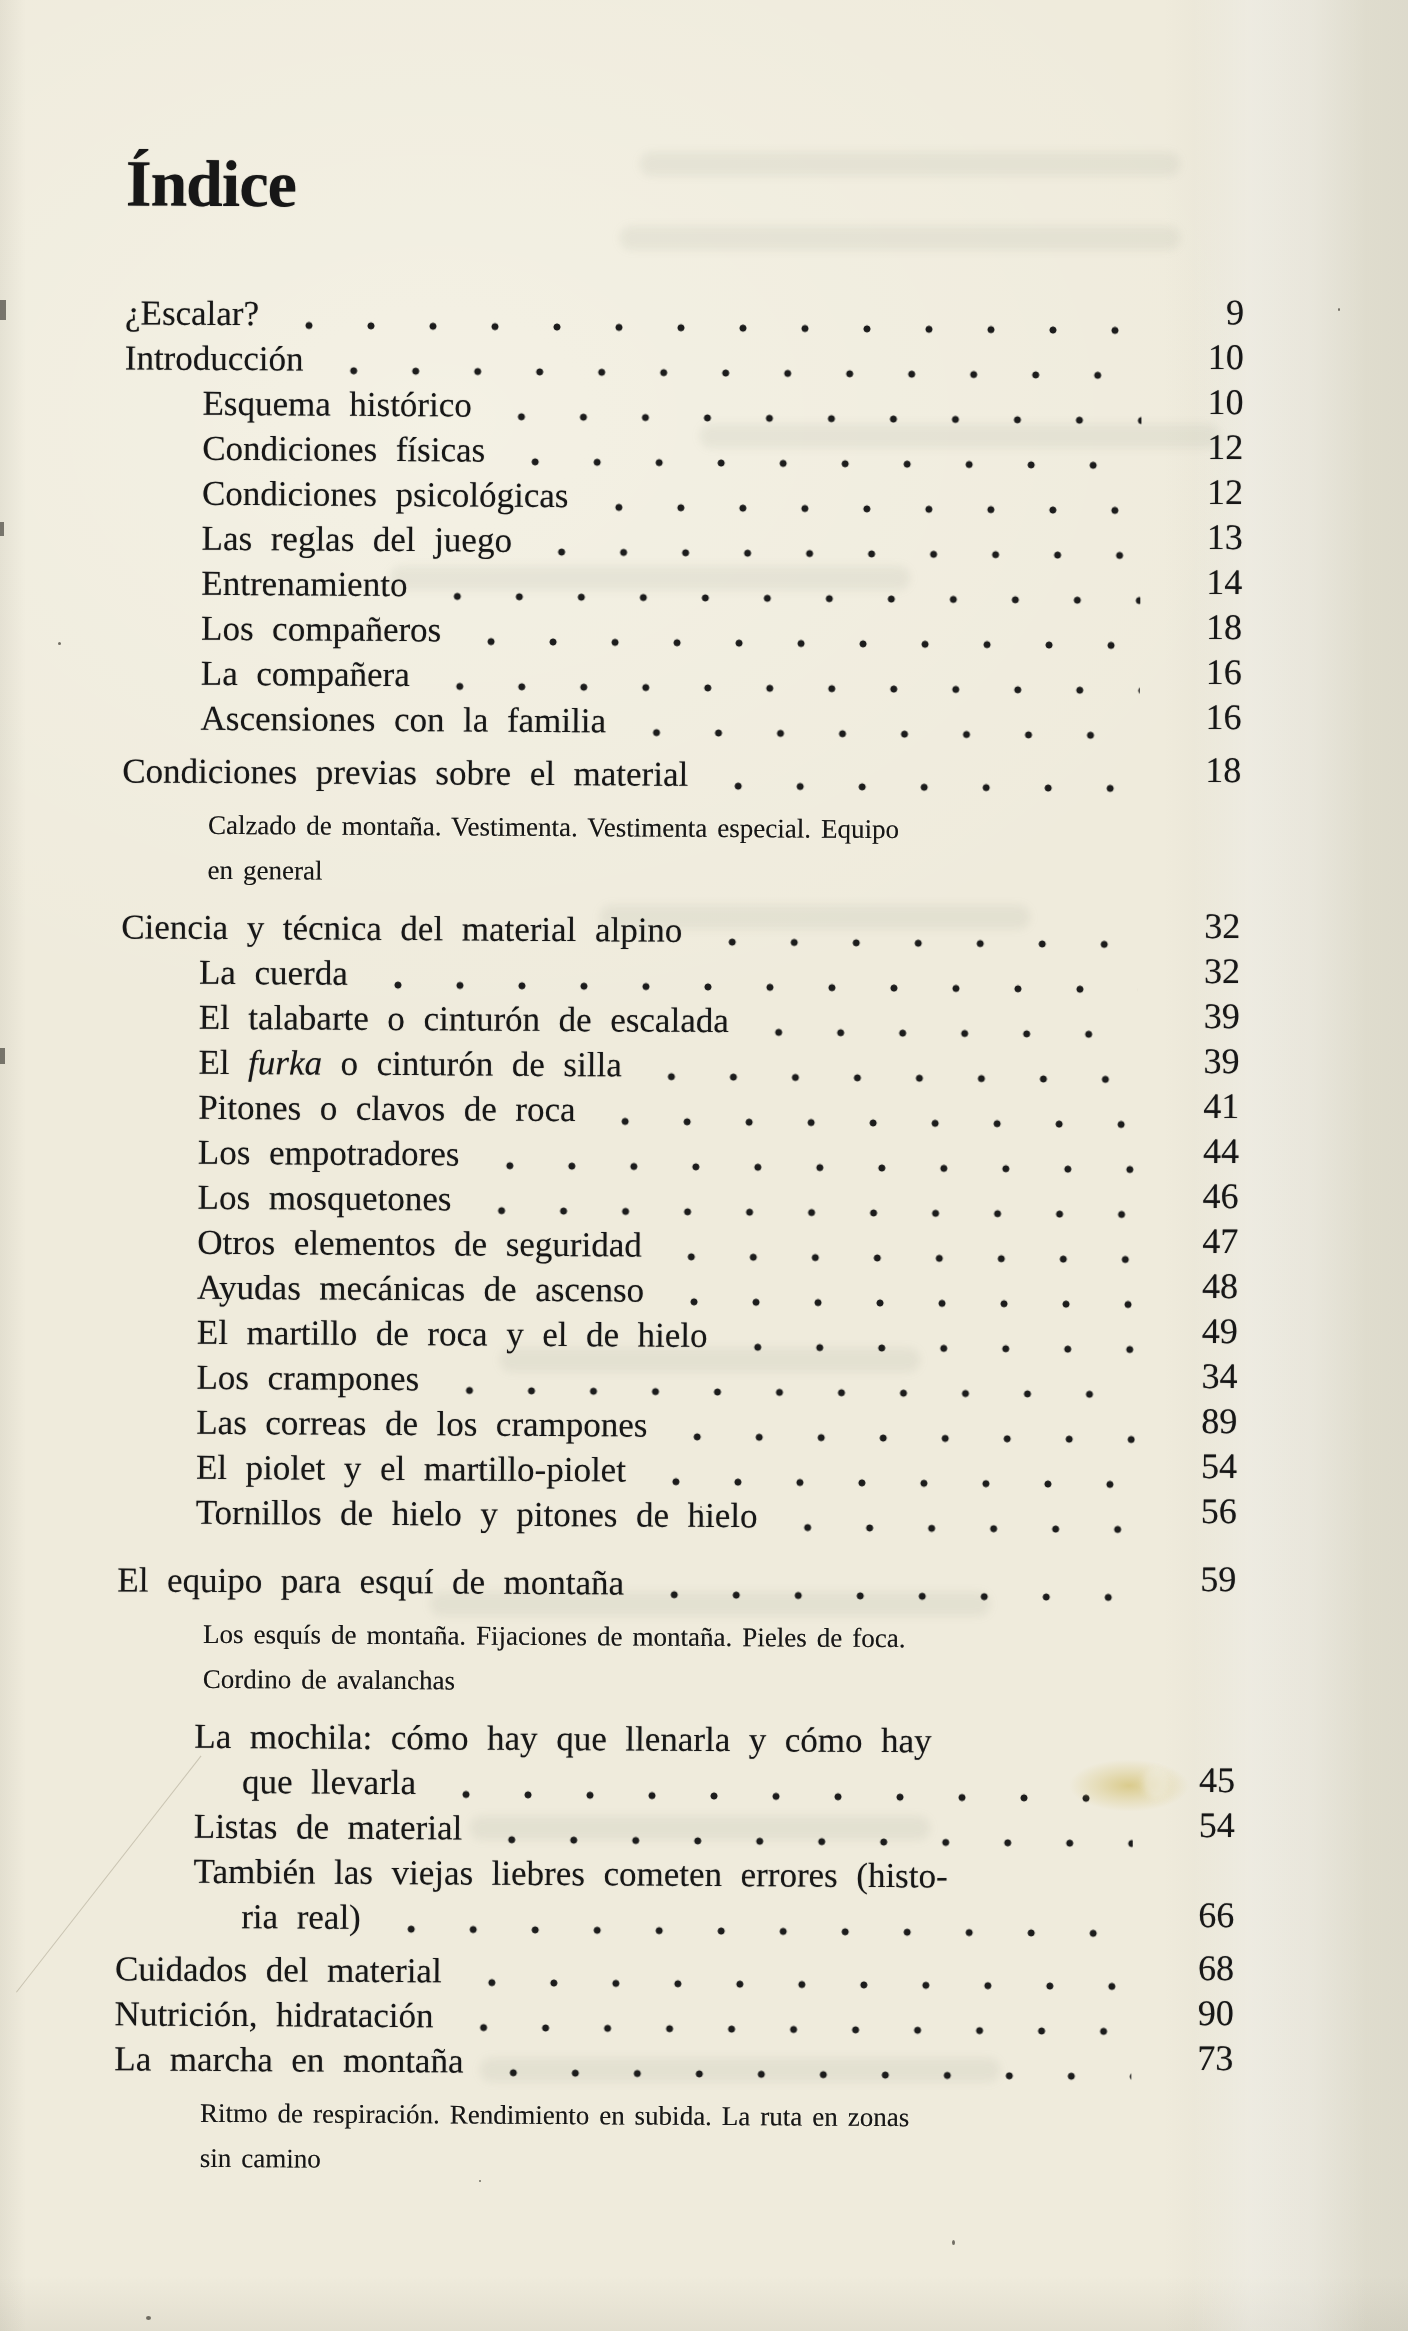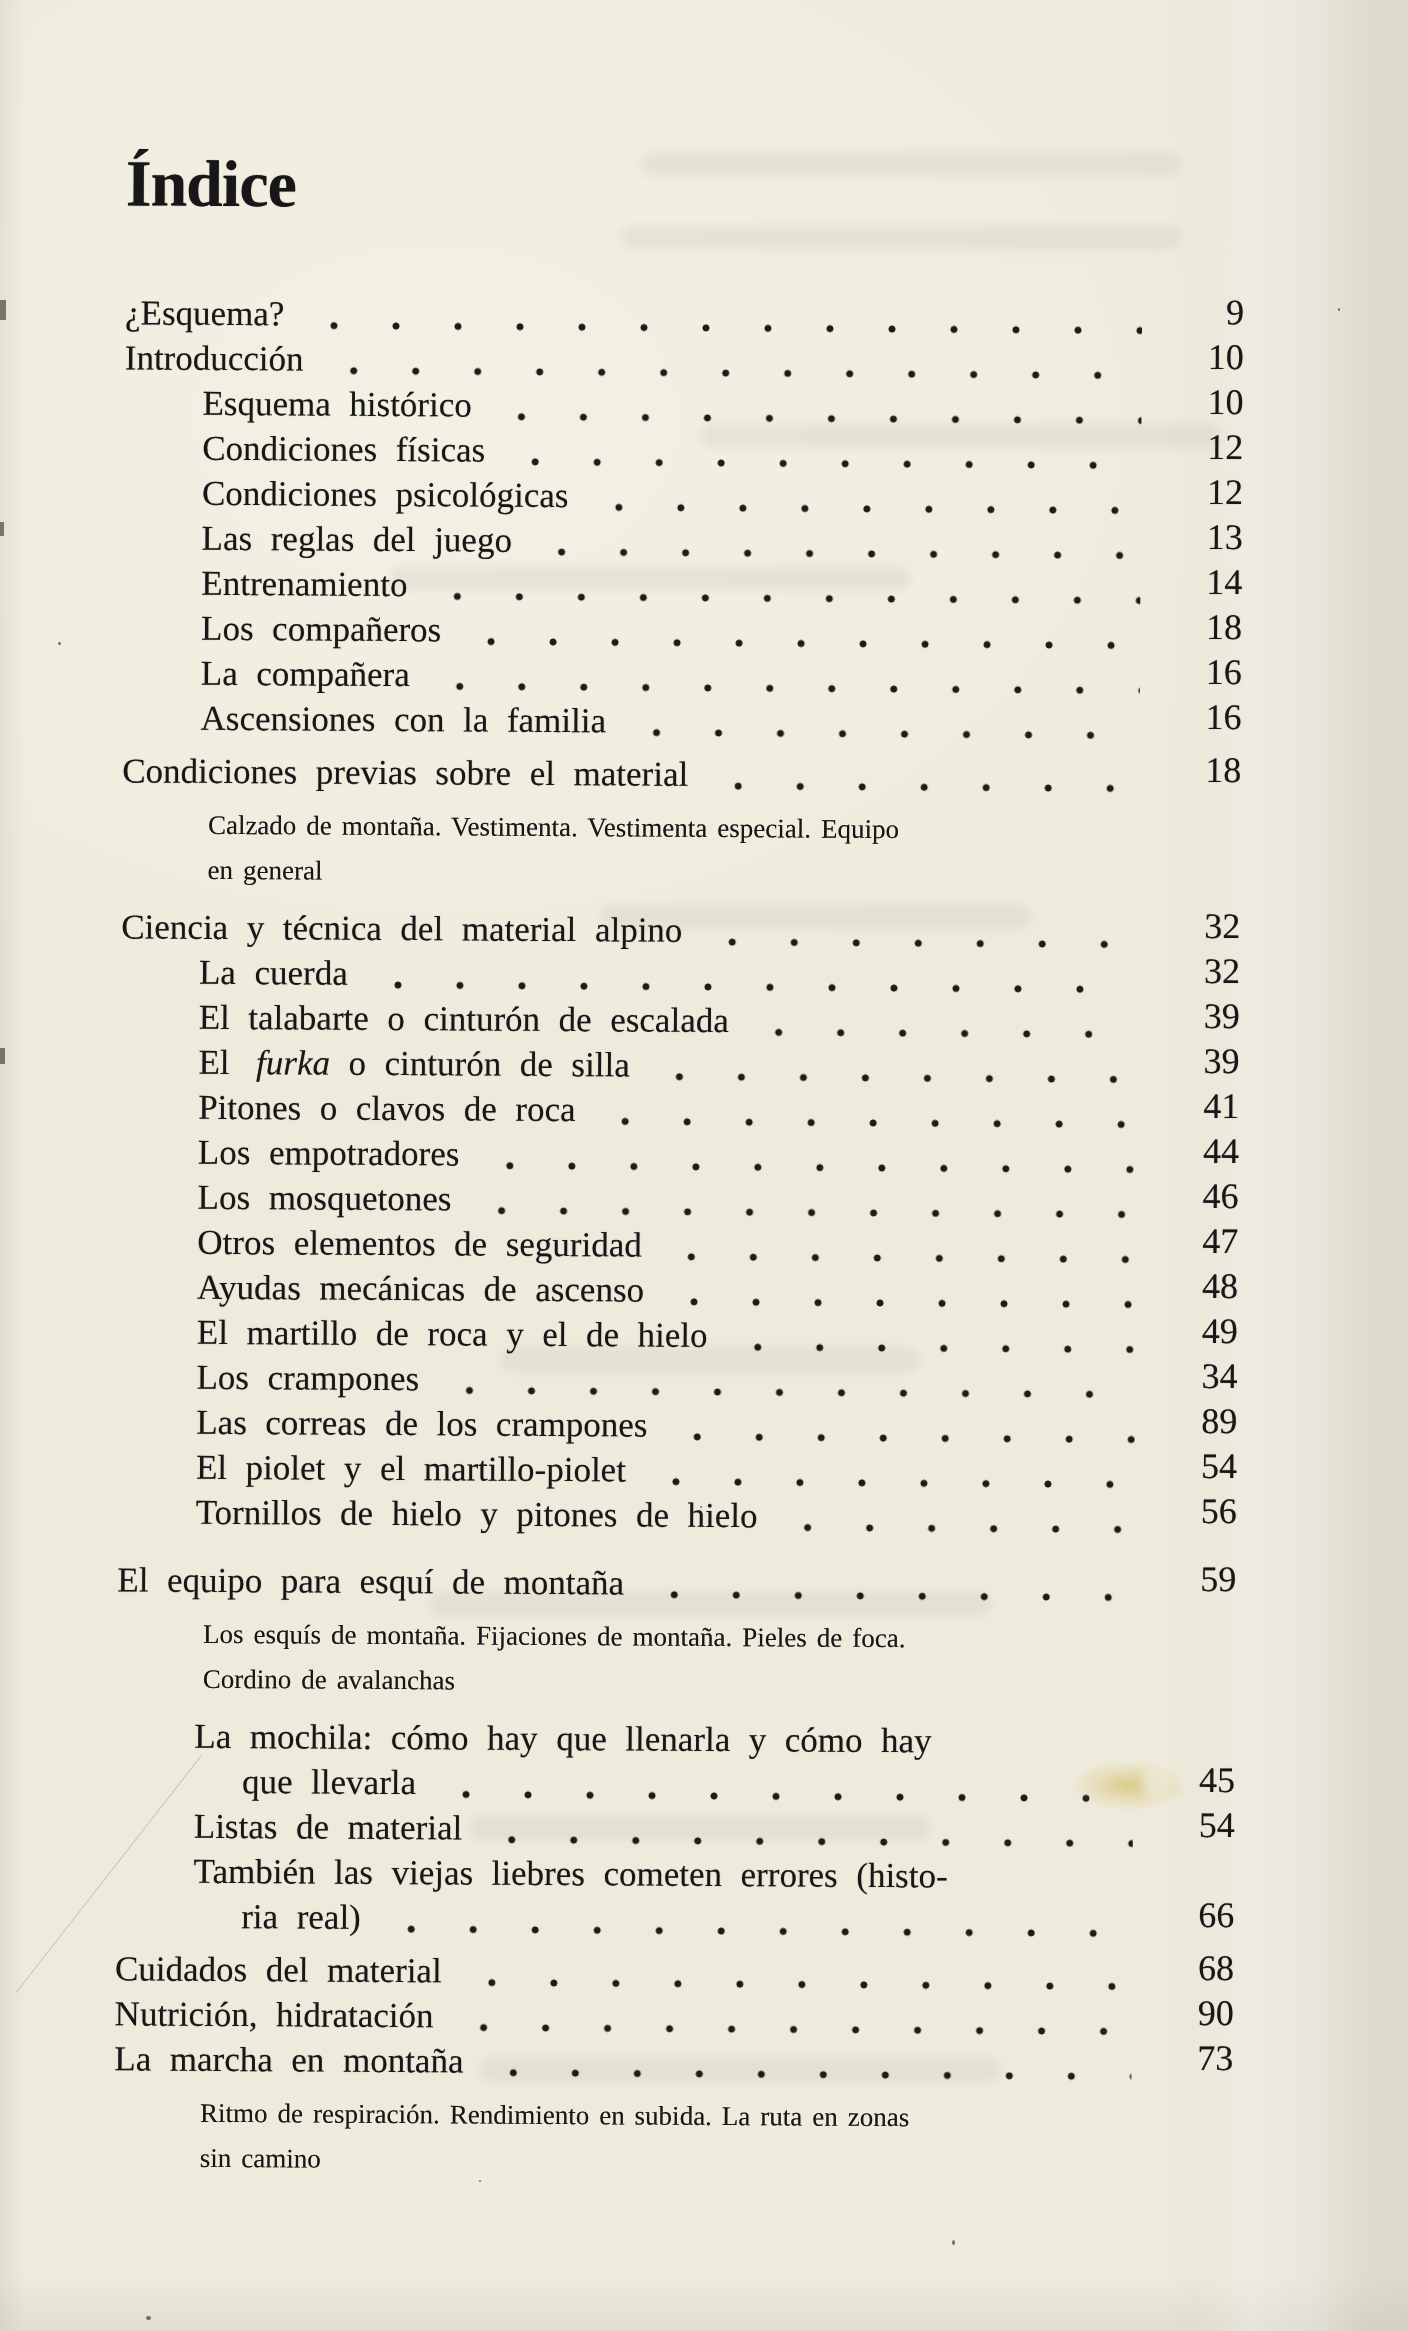--- a/index.html
+++ b/index.html
@@ -25,21 +25,21 @@
     padding-top:150px;
   }
   .title{
     font-size:66px;line-height:1;font-weight:700;letter-spacing:-1px;
     margin:0 0 74px 126px;
     text-shadow:0 0 1px rgba(10,10,10,0.5);
   }
   .toc{width:1245px;}
   .row{display:flex;align-items:baseline;line-height:45px;font-size:35px;}
   .row .lbl{flex:0 0 auto;word-spacing:0.28em;white-space:nowrap;text-shadow:0 0 1px rgba(15,15,15,0.45);}
-  .row .lbl i{font-style:italic;margin-left:8px;}
+  .row .lbl i{font-style:italic;}
   .lvl0{margin-left:126px;}
   .lvl1{margin-left:204px;}
   .lvl2{margin-left:252px;}
   .gap-sm{margin-top:8px;}
   .gap-lg{margin-top:23px;}
   .leader{
     flex:1 1 auto;height:8px;align-self:flex-end;
     margin:0 10px 7px 22px;
     background-image:radial-gradient(circle at 4px 4px, #1c1c1c 3.1px, rgba(0,0,0,0) 3.9px);
     background-size:62px 8px;background-repeat:repeat-x;background-position:24px 0;
@@ -102,21 +102,21 @@
   <div class="speck" style="left:146px;top:2316px;width:5px;height:4px;"></div>
   <div class="edge-nub" style="top:300px;width:6px;height:20px;"></div>
   <div class="edge-nub" style="top:522px;width:4px;height:14px;"></div>
   <div class="edge-nub" style="top:1048px;width:5px;height:16px;"></div>
   <div class="crease" style="left:16px;top:1992px;"></div>
 
   <div class="content">
     <h1 class="title">Índice</h1>
     <div class="toc" id="toc">
         <div class="row lvl0">
-          <span class="lbl">¿Esquema?</span>
+          <span class="lbl">¿Escalar?</span>
           <span class="leader"></span>
           <span class="pgnum">9</span>
         </div>
         <div class="row lvl0">
           <span class="lbl">Introducción</span>
           <span class="leader"></span>
           <span class="pgnum">10</span>
         </div>
         <div class="row lvl1">
           <span class="lbl">Esquema histórico</span>

